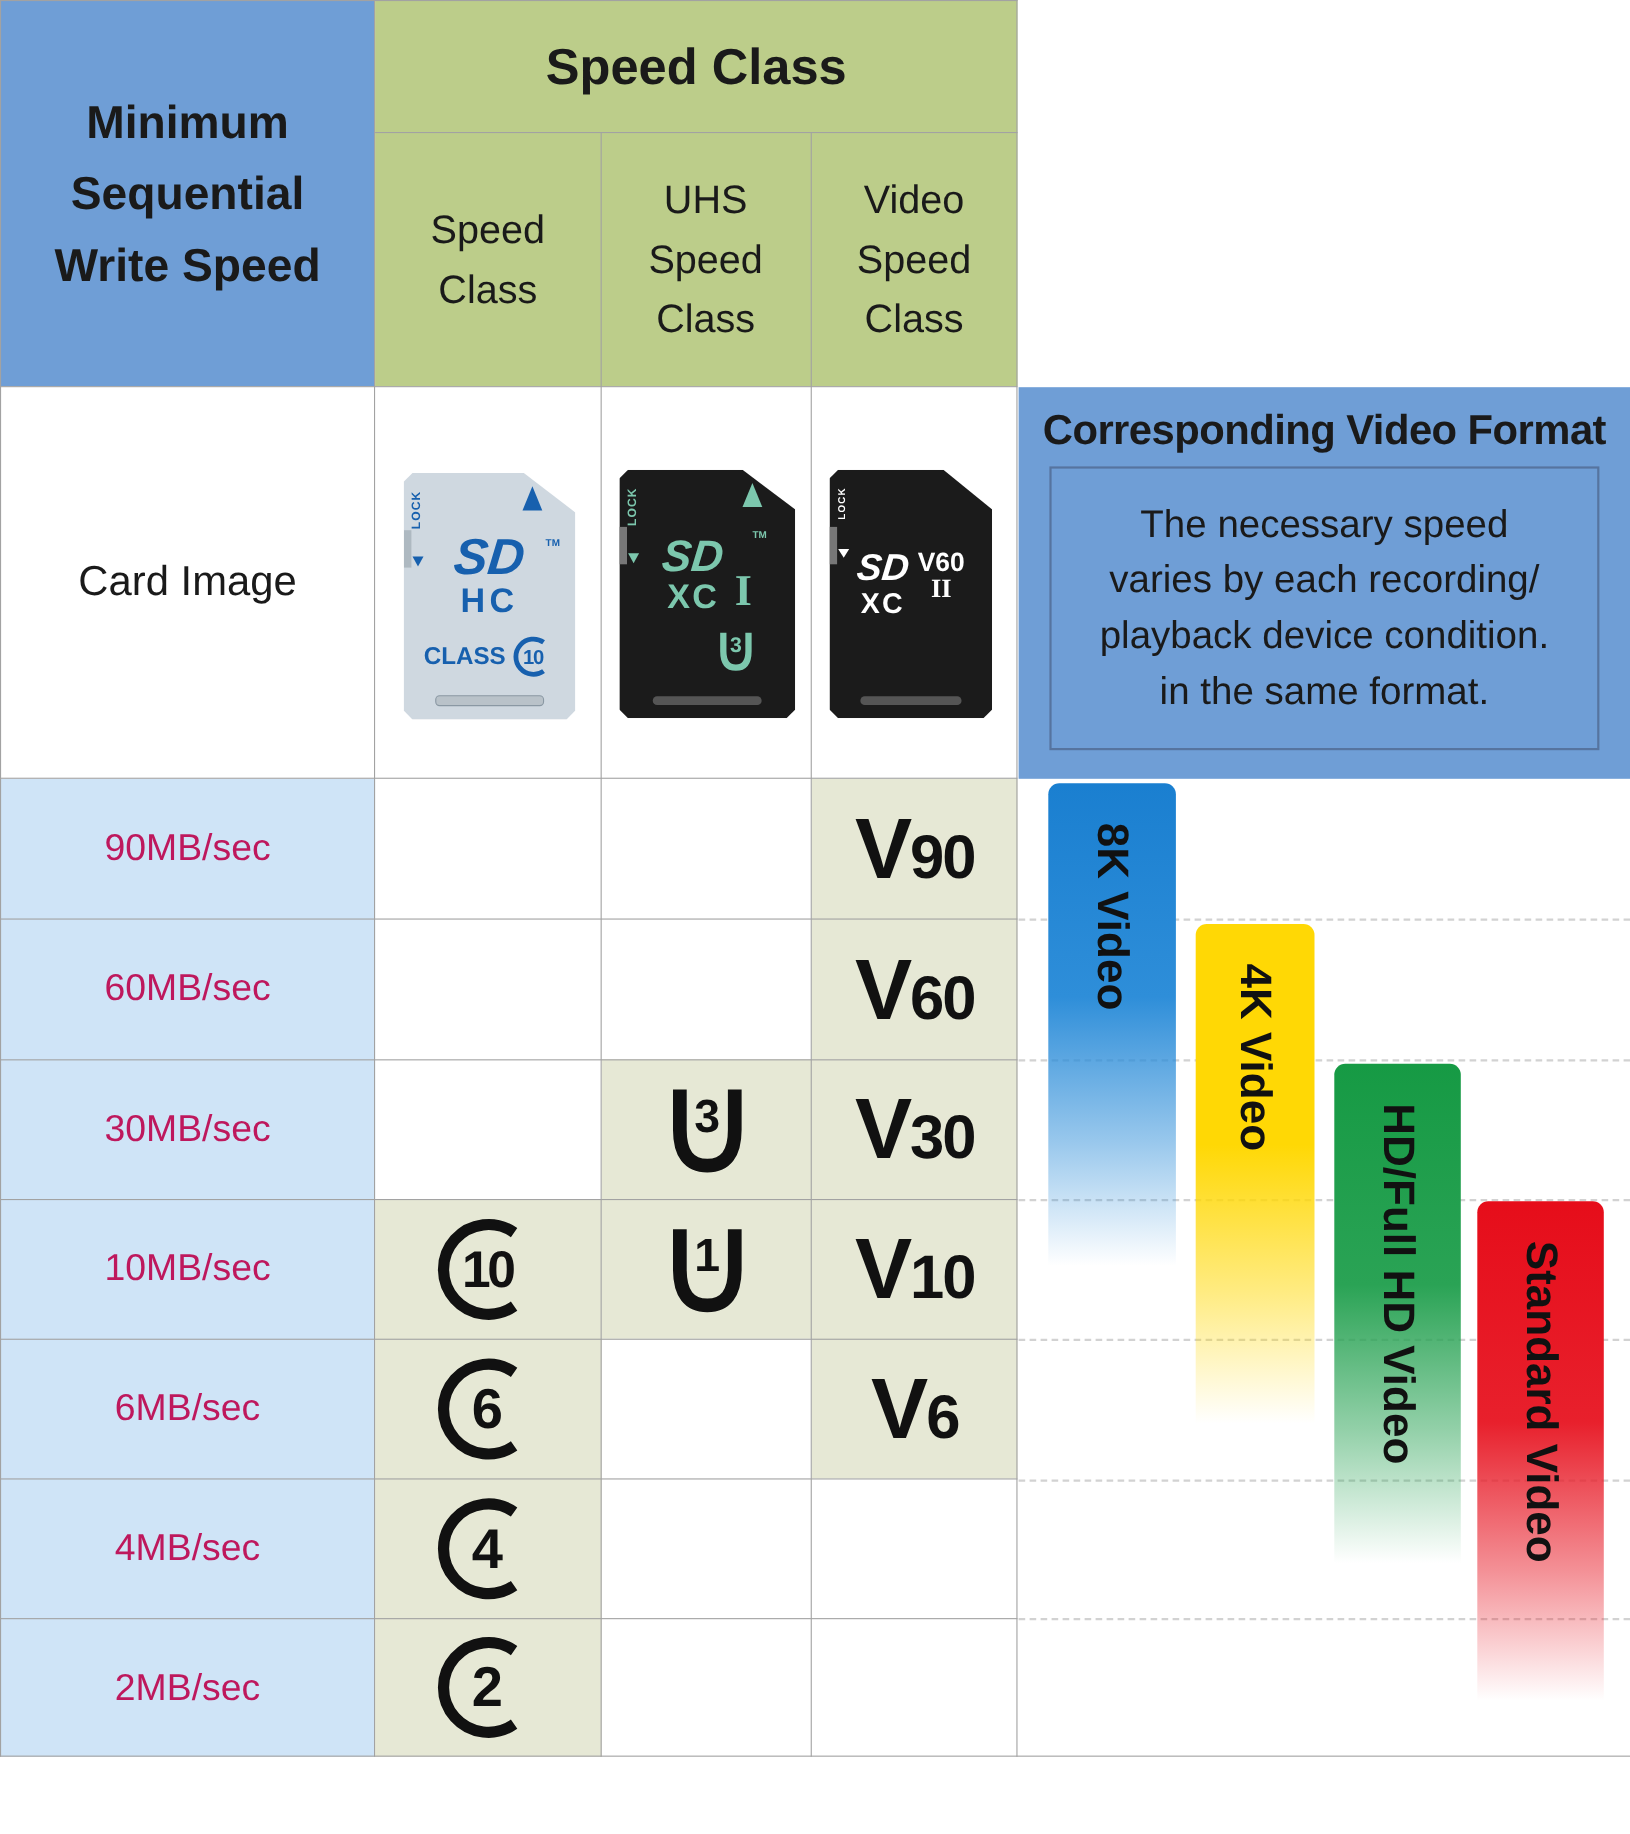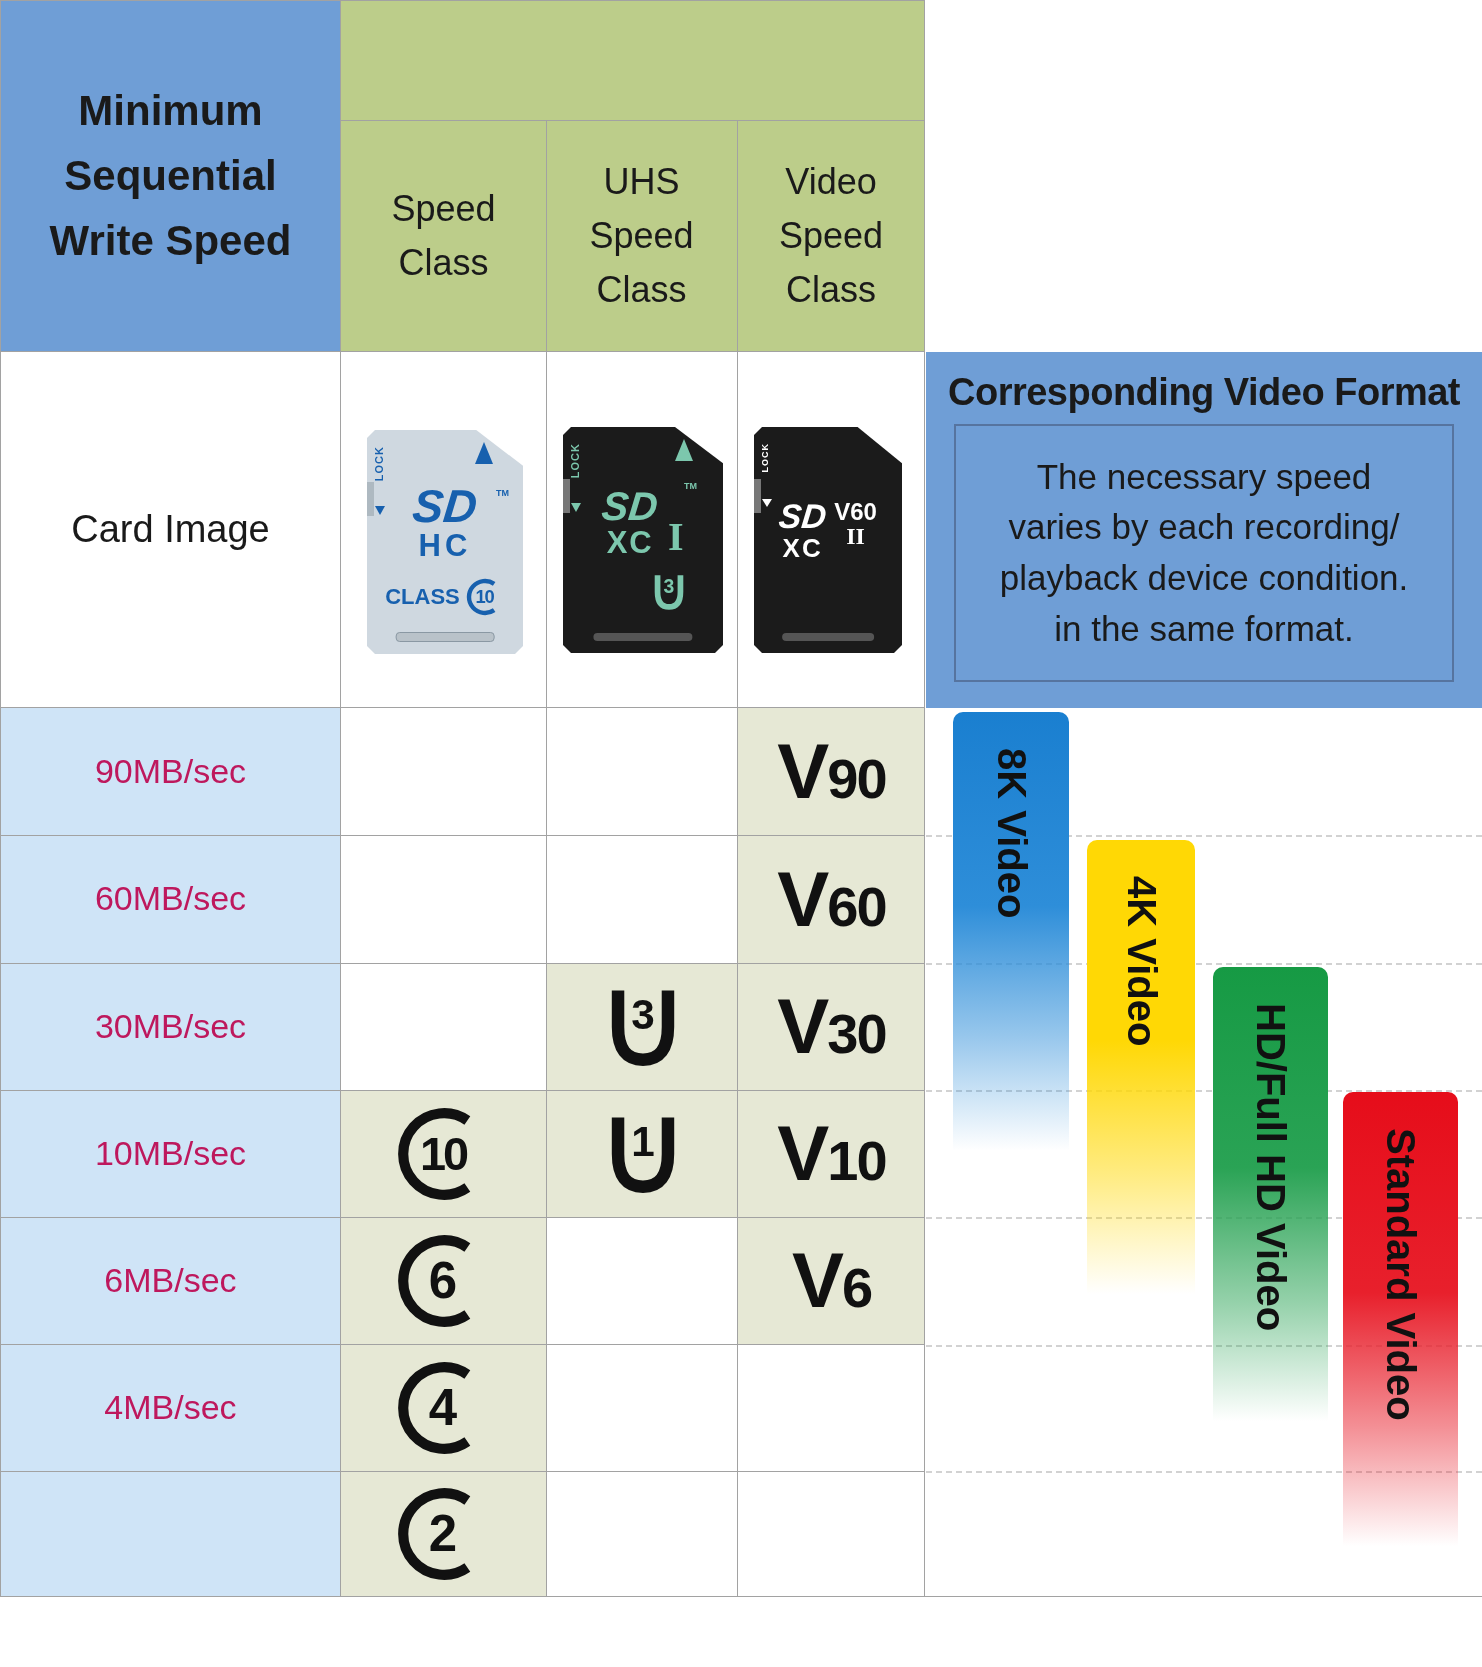--- a/index.html
+++ b/index.html
@@ -84,20 +84,21 @@
   <div class="abs bg-video-green"></div>
   <div class="abs bg-uhs-green"></div>
   <div class="abs bg-class-green"></div>
   <div class="abs bg-format"></div>
 
   <div class="abs center col h-col1">
     <span>Minimum</span>
     <span>Sequential</span>
     <span>Write Speed</span>
   </div>
+  <div class="abs center h-group">Speed Class</div>
   <div class="abs center col h-sub1">
     <span>Speed</span>
     <span>Class</span>
   </div>
   <div class="abs center col h-sub2">
     <span>UHS</span>
     <span>Speed</span>
     <span>Class</span>
   </div>
   <div class="abs center col h-sub3">
@@ -106,20 +107,21 @@
     <span>Class</span>
   </div>
   <div class="abs center card-label">Card Image</div>
 
   <div class="abs center rowlabel" style="top:708px">90MB/sec</div>
   <div class="abs center rowlabel" style="top:835px">60MB/sec</div>
   <div class="abs center rowlabel" style="top:963px">30MB/sec</div>
   <div class="abs center rowlabel" style="top:1090px">10MB/sec</div>
   <div class="abs center rowlabel" style="top:1217px">6MB/sec</div>
   <div class="abs center rowlabel" style="top:1344px">4MB/sec</div>
+  <div class="abs center rowlabel" style="top:1471px">2MB/sec</div>
 
   <div class="abs center" style="left:341px;top:1090px;width:206px;height:127px">
     <svg width="102" height="102" viewBox="0 0 100 100">
       <path class="csym" d="M 72.9 17.2 A 40 40 0 1 0 72.9 82.8"></path>
       <text class="csym-txt" x="49" y="66" font-size="46" text-anchor="middle" letter-spacing="-3">10</text>
     </svg>
   </div>
   <div class="abs center" style="left:341px;top:1217px;width:206px;height:127px">
     <svg width="102" height="102" viewBox="0 0 100 100">
       <path class="csym" d="M 72.9 17.2 A 40 40 0 1 0 72.9 82.8"></path>

